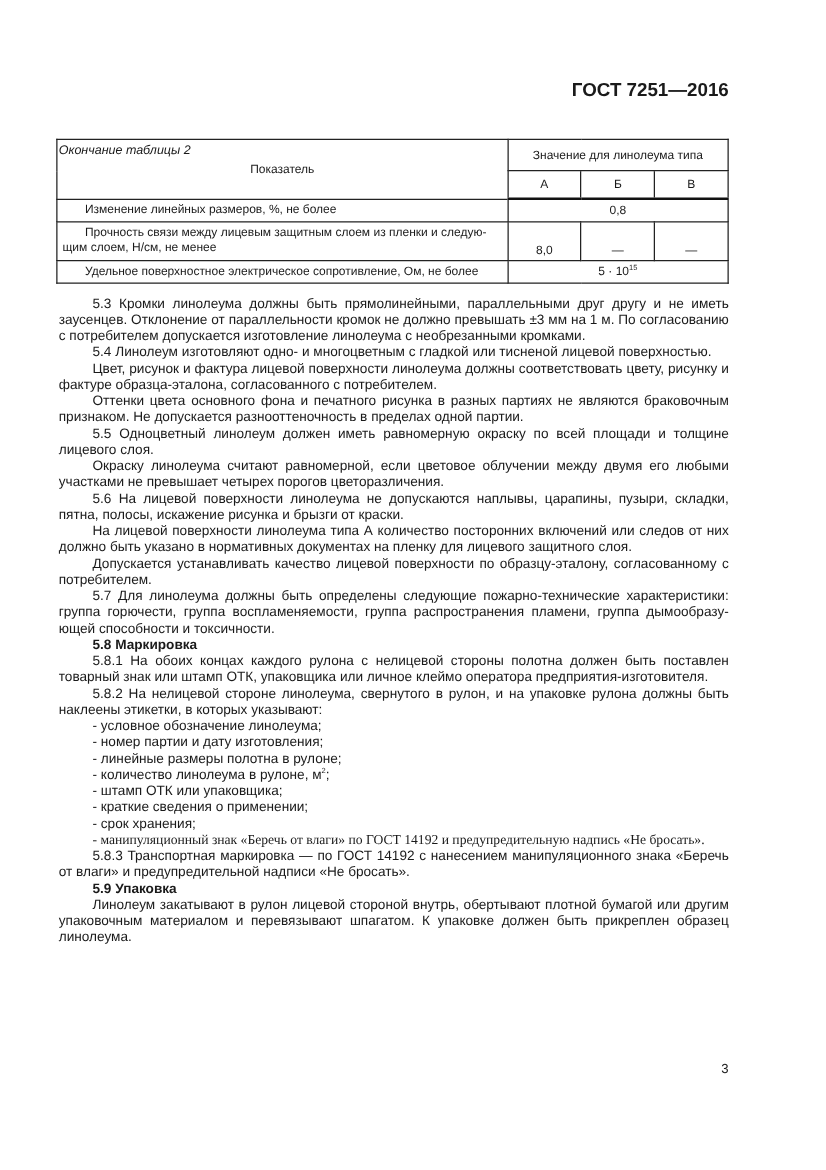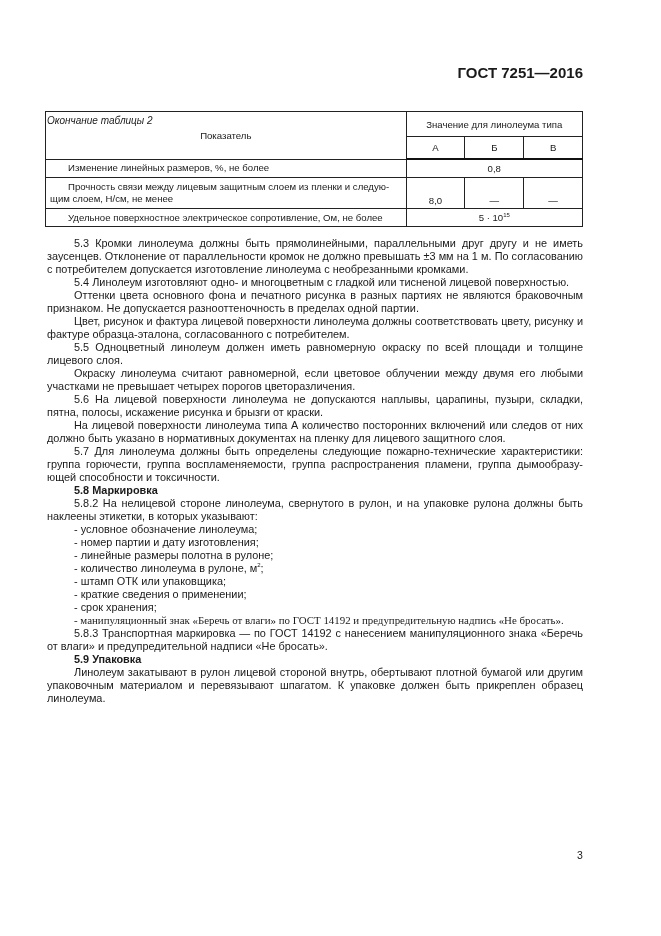--- a/index.html
+++ b/index.html
@@ -59,29 +59,31 @@
   <tr class="r3">
     <td class="name">Удельное поверхностное электрическое сопротивление, Ом, не более</td>
     <td class="val" colspan="3"><span>5 · 10</span><sup>15</sup></td>
   </tr>
 </tbody>
   </table>
 
 <div class="body-text">
   <p>5.3  Кромки линолеума должны быть прямолинейными, параллельными друг другу и не иметь заусенцев. Отклонение от параллельности кромок не должно превышать ±3 мм на 1 м. По согласованию с потребителем допускается изготовление линолеума с необрезанными кромками.</p>
   <p>5.4  Линолеум изготовляют одно- и многоцветным с гладкой или тисненой лицевой поверхностью.</p>
+  <p>Цвет, рисунок и фактура лицевой поверхности линолеума должны соответствовать цвету, рисунку и фактуре образца-эталона, согласованного с потребителем.</p>
   <p>Оттенки цвета основного фона и печатного рисунка в разных партиях не являются браковочным признаком. Не допускается разнооттеночность в пределах одной партии.</p>
-  <p>Цвет, рисунок и фактура лицевой поверхности линолеума должны соответствовать цвету, рисунку и фактуре образца-эталона, согласованного с потребителем.</p>
   <p>5.5  Одноцветный линолеум должен иметь равномерную окраску по всей площади и толщине лицевого слоя.</p>
   <p>Окраску линолеума считают равномерной, если цветовое облучении между двумя его любыми участками не превышает четырех порогов цветоразличения.</p>
   <p>5.6  На лицевой поверхности линолеума не допускаются наплывы, царапины, пузыри, складки, пятна, полосы, искажение рисунка и брызги от краски.</p>
   <p>На лицевой поверхности линолеума типа А количество посторонних включений или следов от них должно быть указано в нормативных документах на пленку для лицевого защитного слоя.</p>
+  <p>Допускается устанавливать качество лицевой поверхности по образцу-эталону, согласованному с потребителем.</p>
   <p>5.7  Для линолеума должны быть определены следующие пожарно-технические характеристики: группа горючести, группа воспламеняемости, группа распространения пламени, группа дымообразу-ющей способности и токсичности.</p>
 
   <p class="head">5.8  Маркировка</p>
+  <p>5.8.1  На обоих концах каждого рулона с нелицевой стороны полотна должен быть поставлен товарный знак или штамп ОТК, упаковщика или личное клеймо оператора предприятия-изготовителя.</p>
   <p>5.8.2  На нелицевой стороне линолеума, свернутого в рулон, и на упаковке рулона должны быть наклеены этикетки, в которых указывают:</p>
   <p class="li">-  условное обозначение линолеума;</p>
   <p class="li">-  номер партии и дату изготовления;</p>
   <p class="li">-  линейные размеры полотна в рулоне;</p>
   <p class="li"><span>-  количество линолеума в рулоне, м</span><sup>2</sup><span>;</span></p>
   <p class="li">-  штамп ОТК или упаковщика;</p>
   <p class="li">-  краткие сведения о применении;</p>
   <p class="li">-  срок хранения;</p>
   <p class="li-j">- манипуляционный знак «Беречь от влаги» по ГОСТ 14192 и предупредительную надпись «Не бросать».</p>
   <p>5.8.3 Транспортная маркировка — по ГОСТ 14192 с нанесением манипуляционного знака «Беречь от влаги» и предупредительной надписи «Не бросать».</p>

